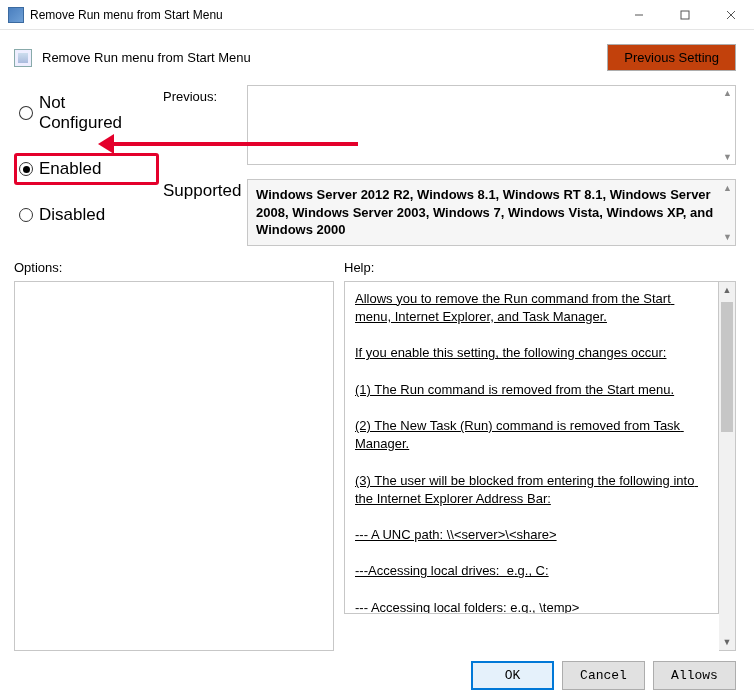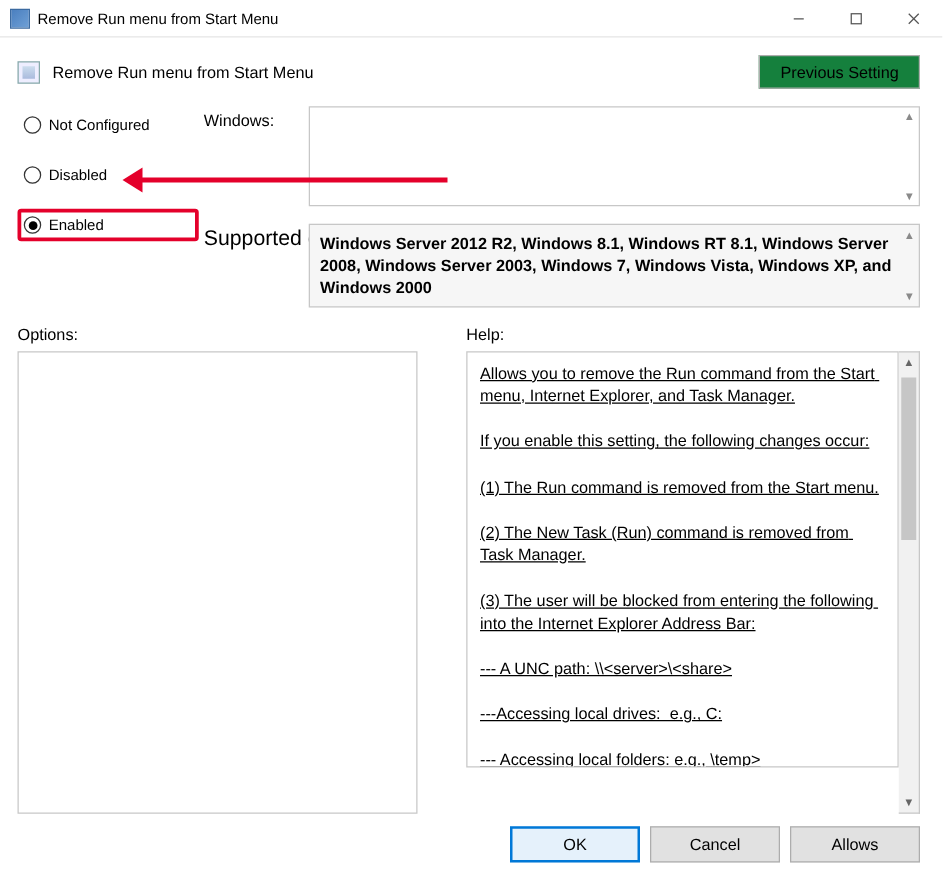--- a/index.html
+++ b/index.html
@@ -51,21 +51,21 @@
     background:#eef; border:1px solid #8aa;
     position:relative;
   }
   .policy-icon::after{
     content:""; position:absolute; left:3px; top:3px; right:3px; bottom:3px;
     background:linear-gradient(#cde,#abd);
   }
   .policy-title { font-size:13px; flex:0 0 auto; }
   .spacer { flex:1; }
   .hdr-btn {
-    background:#15803d; border:1px solid #adadad;
+    background:#c2410c; border:1px solid #adadad;
     padding:5px 16px; font-size:13px;
     cursor:default;
     margin-left:8px;
   }
 
   
   .upper {
     display:grid;
     grid-template-columns: 145px 80px 1fr;
     padding: 6px 18px 0 14px;
@@ -88,21 +88,21 @@
     border:3px solid #e4002b;
   }
   .radio-outer {
     width:14px; height:14px; border-radius:50%;
     border:1.5px solid #333; background:#fff;
     display:flex; align-items:center; justify-content:center;
   }
   .radio-outer.checked::after{
     content:""; width:7px; height:7px; border-radius:50%; background:#000;
   }
-  .radio-label { font-size:12px; }
+  .radio-label { font-size:17px; }
 
   .comment-label { grid-column:2; grid-row:1; font-size:13px; padding-top:4px; }
   .comment-box   {
     grid-column:3; grid-row:1 / span 2;
     border:1px solid #c7c7c7; height:80px; position:relative;
     background:#fff;
     margin-bottom:10px;
   }
   .box-caret {
     position:absolute; right:3px;
@@ -136,21 +136,21 @@
     width:0; height:0;
     border-top:10px solid transparent;
     border-bottom:10px solid transparent;
     border-right:16px solid #e4002b;
   }
 
   
   .lower {
     display:grid;
     grid-template-columns: 320px 1fr;
-    column-gap: 39px;
+    column-gap: 10px;
     padding: 14px 18px 0 14px;
   }
   .sect-label { font-size:13px; margin-bottom:6px; }
   .options-box {
     border:1px solid #c7c7c7; height:370px; background:#fff;
   }
   .help-wrap { display:flex; }
   .help-box {
     border:1px solid #c7c7c7; height:333px; background:#fff;
     padding:8px 10px; overflow:hidden;
@@ -175,22 +175,22 @@
   }
   .help-scroll .arrow.up{ top:0; }
   .help-scroll .arrow.down{ bottom:0; }
 
   
   .footer {
     position:absolute; bottom:10px; right:18px;
     display:flex; gap:8px;
   }
   .footer button{
-    width:104px; padding:5px 0; font-size:13px;
-    background:#e1e1e1; border:1px solid #adadad; cursor:default;
+    width:83px; padding:5px 0; font-size:13px;
+    background:#e1e1e1; border:1px solid #adadad; cursor:default;font-family:Liberation Mono, monospace;
   }
   .footer button.primary{
     border:2px solid #0078d7; background:#e5f1fb;
   }
 </style>
 </head>
 <body>
 
 <div class="titlebar">
   <div class="titlebar-left">
@@ -223,31 +223,31 @@
   <span class="spacer"></span>
   <button class="hdr-btn">Previous Setting</button>
 </div>
 
 <div class="upper">
   <div class="radio-col" id="radio-col">
       <div class="radio-item">
         <span class="radio-outer"></span>
         <span class="radio-label">Not Configured</span>
       </div>
+      <div class="radio-item highlight">
+        <span class="radio-outer checked"></span>
+        <span class="radio-label">Enabled</span>
+      </div>
       <div class="radio-item">
         <span class="radio-outer"></span>
         <span class="radio-label">Disabled</span>
       </div>
-      <div class="radio-item highlight">
-        <span class="radio-outer checked"></span>
-        <span class="radio-label">Enabled</span>
-      </div>
-    </div>
-
-  <div class="comment-label">Windows:</div>
+    </div>
+
+  <div class="comment-label">Previous:</div>
   <div class="comment-box">
     <span class="box-caret up">▲</span>
     <span class="box-caret down">▼</span>
   </div>
 
   <div class="supported-label">Supported on:</div>
   <div class="supported-box">
     <span>Windows Server 2012 R2, Windows 8.1, Windows RT 8.1, Windows Server 2008, Windows Server 2003, Windows 7, Windows Vista, Windows XP, and Windows 2000</span>
     <span class="box-caret up">▲</span>
     <span class="box-caret down">▼</span>

